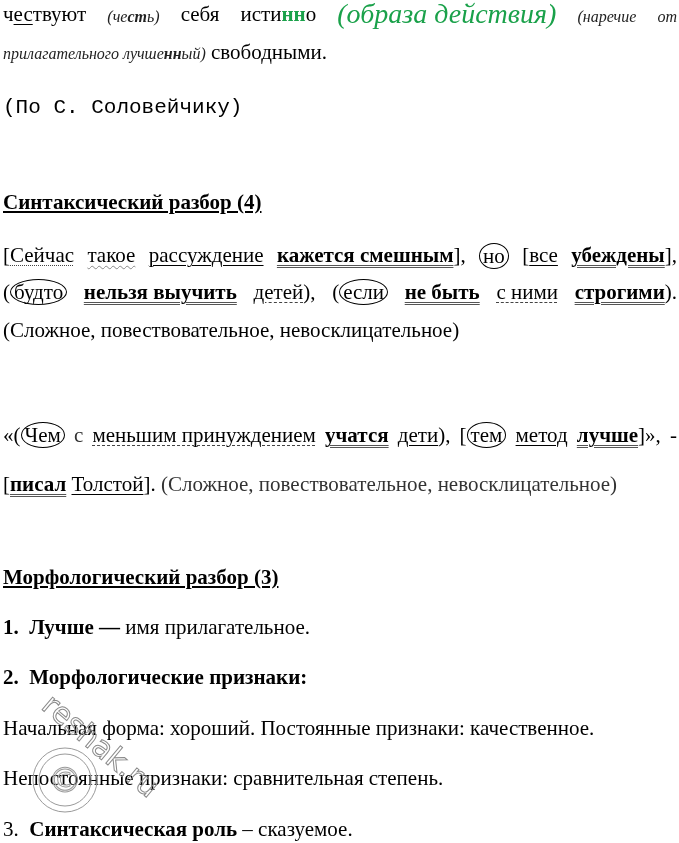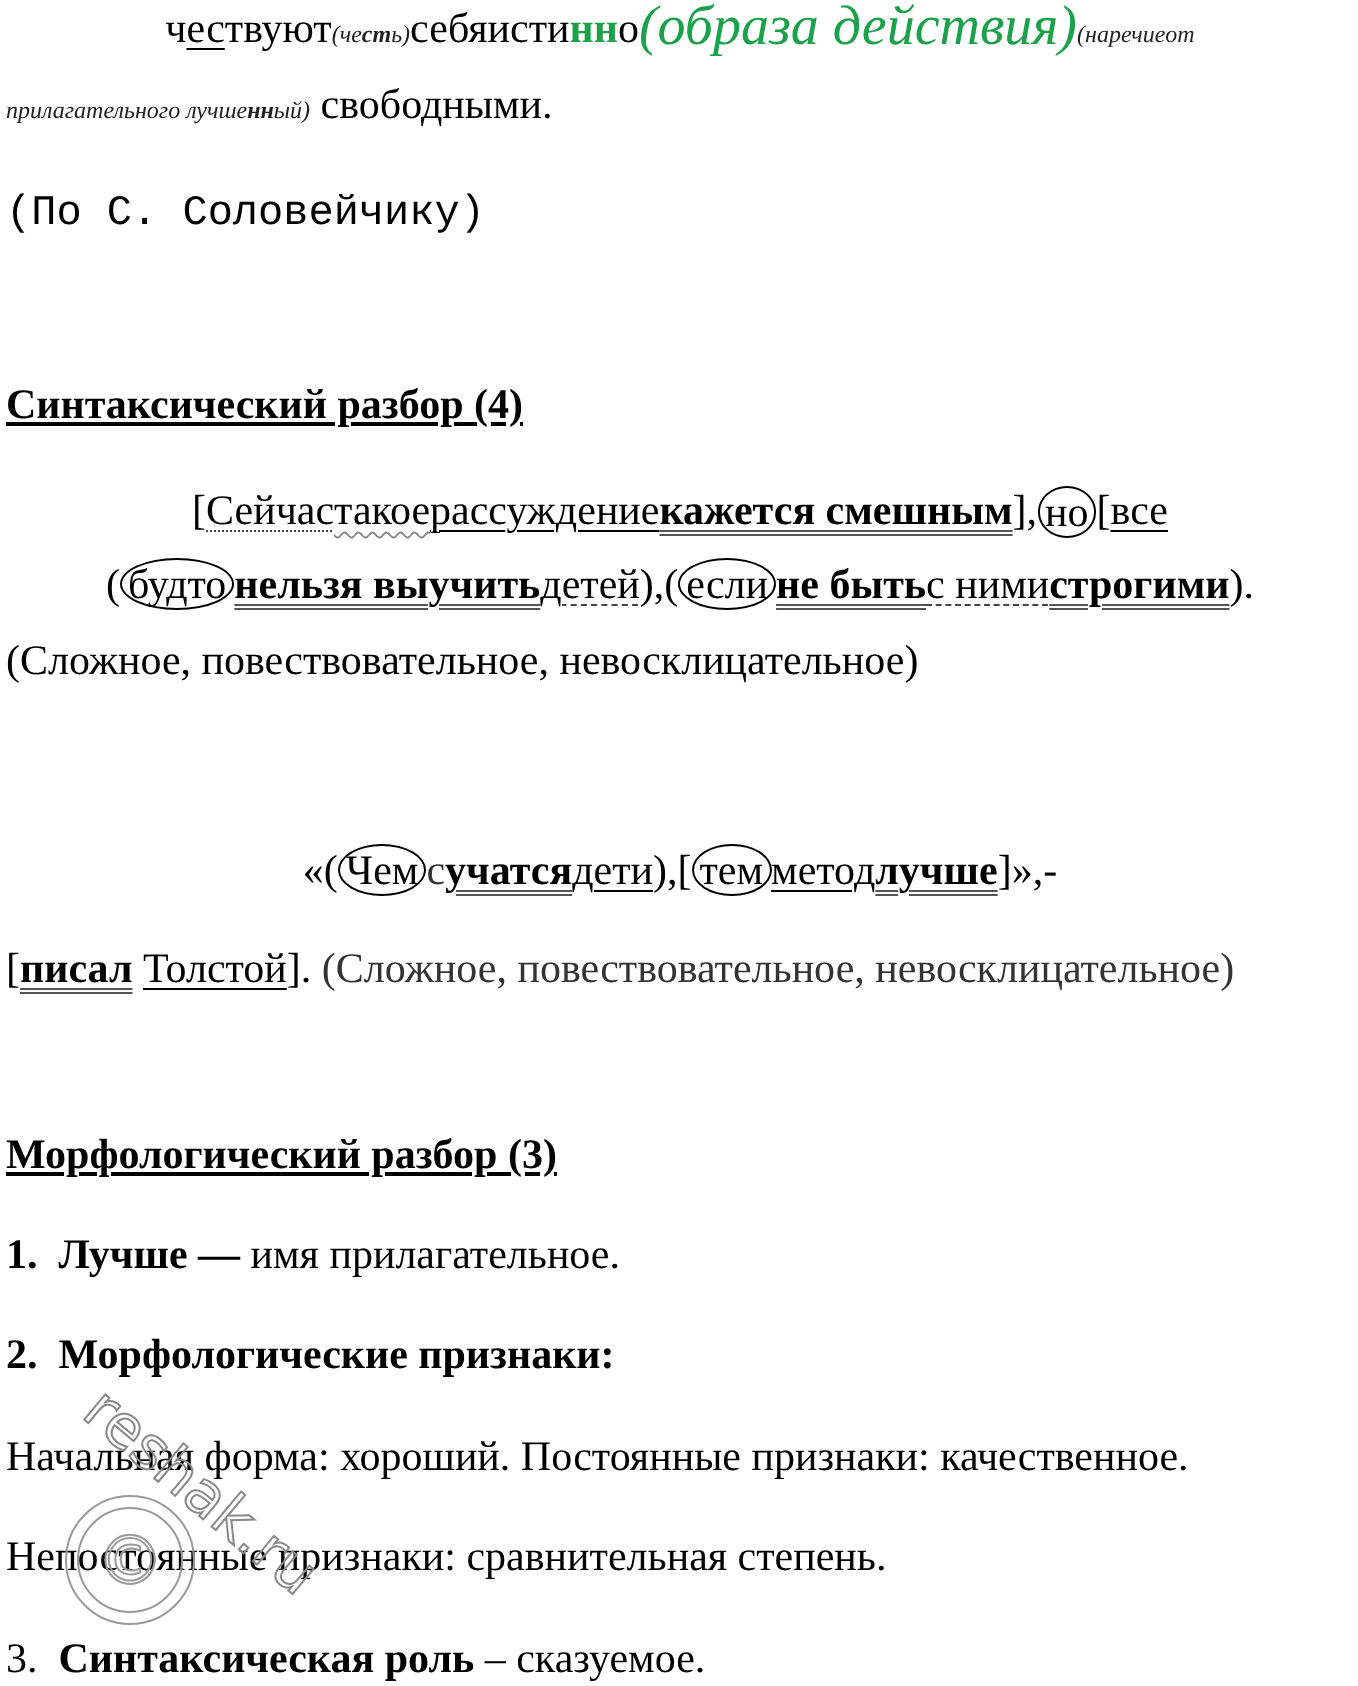--- a/index.html
+++ b/index.html
@@ -3,23 +3,23 @@
   <meta charset="utf-8">
   <style>
     html, body { margin: 0; padding: 0; background: #ffffff; }
     body {
       width: 679px; height: 843px; position: relative; overflow: hidden;
       font-family: "Liberation Serif", "DejaVu Serif", serif;
       color: #000;
       font-size: 21px;
     }
     .line { position: absolute; left: 3px; white-space: nowrap; line-height: 24px; }
-    .just { display: flex; justify-content: center; width: 674px; }
+    .just { display: flex; justify-content: space-between; width: 674px; }
     .just > span { display: inline-block; }
-    .it { font-style: italic; font-size: 12px; color: #222; }
+    .it { font-style: italic; font-size: 16px; color: #222; }
     .green { color: #1aa14a; font-style: italic; font-size: 28px; }
     .bgreen { color: #1aa14a; font-weight: bold; }
     .b { font-weight: bold; }
     .h { font-weight: bold; font-size: 21px; text-decoration: underline; }
     .ul-single { text-decoration: underline; text-decoration-thickness: 1px; text-underline-offset: 3px; }
     .ul-double { text-decoration: underline double; text-decoration-thickness: 1px; text-underline-offset: 3px; text-decoration-color: #555; font-weight: bold; }
     .ul-dashed { text-decoration: underline dashed; text-decoration-thickness: 1px; text-underline-offset: 3px; text-decoration-color: #444; font-family: Liberation Serif, serif; }
     .ul-dotdash { text-decoration: underline dotted; text-decoration-thickness: 1px; text-underline-offset: 3px; text-decoration-color: #444; }
     .ul-wavy { text-decoration: underline wavy; text-decoration-thickness: 1px; text-underline-offset: 3px; text-decoration-color: #888; }
     .circ { border: 1.5px solid #000; border-radius: 50%; padding: 0 3px; }
@@ -51,37 +51,39 @@
 
 <div class="line h" style="top:190px;">Синтаксический разбор (4)</div>
 
 <div class="line just" style="top:243px;">
   <span><span>[</span><span class="ul-dotdash">Сейчас</span></span>
   <span class="ul-wavy">такое</span>
   <span class="ul-single">рассуждение</span>
   <span><span class="ul-double">кажется смешным</span><span>],</span></span>
   <span class="circ">но</span>
   <span><span>[</span><span class="ul-single">все</span></span>
+  <span><span class="ul-double">убеждены</span><span>],</span></span>
 </div>
 
 <div class="line just" style="top:280px;">
   <span><span>(</span><span class="circ">будто</span></span>
   <span class="ul-double">нельзя выучить</span>
   <span><span class="ul-dashed">детей</span><span>),</span></span>
   <span><span>(</span><span class="circ">если</span></span>
   <span class="ul-double">не быть</span>
   <span class="ul-dashed">с ними</span>
   <span><span class="ul-double">строгими</span><span>).</span></span>
 </div>
 
 <div class="line" style="top:318px;">(Сложное, повествовательное, невосклицательное)</div>
 
 <div class="line just" style="top:423px;">
   <span><span>«(</span><span class="circ">Чем</span></span>
   <span class="fade">с</span>
+  <span class="ul-dashed">меньшим принуждением</span>
   <span class="ul-double">учатся</span>
   <span><span class="ul-single">дети</span><span>),</span></span>
   <span><span>[</span><span class="circ">тем</span></span>
   <span class="ul-single">метод</span>
   <span><span class="ul-double">лучше</span><span>]»,</span></span>
   <span>-</span>
 </div>
 
 <div class="line" style="top:472px;">
   <span>[</span><span class="ul-double">писал</span> <span class="ul-single">Толстой</span><span>].</span> <span class="fade">(Сложное, повествовательное, невосклицательное)</span>

